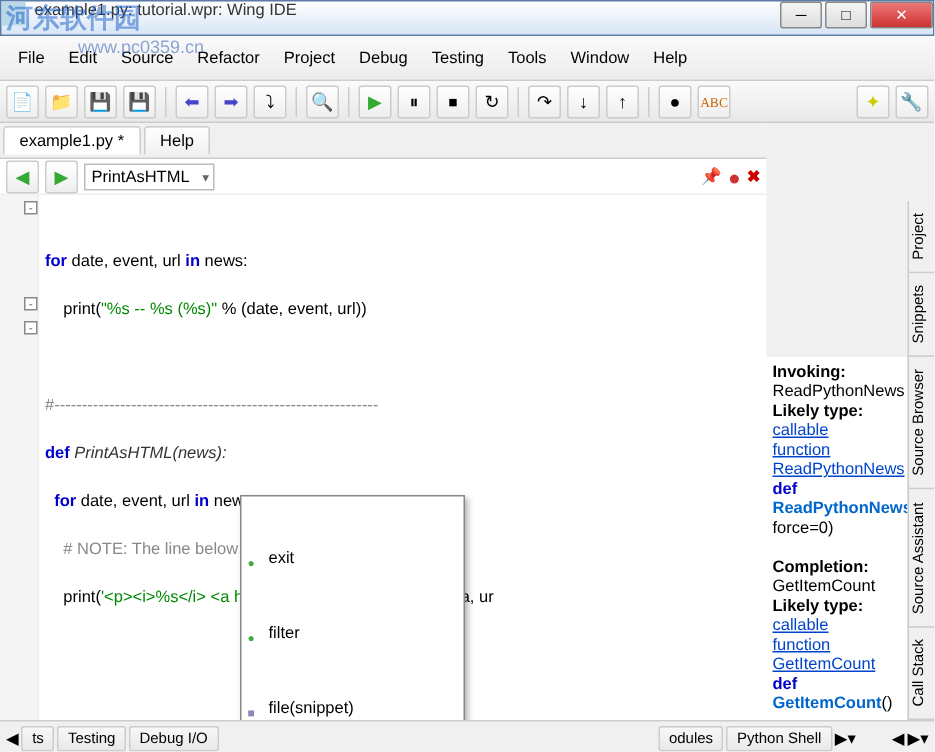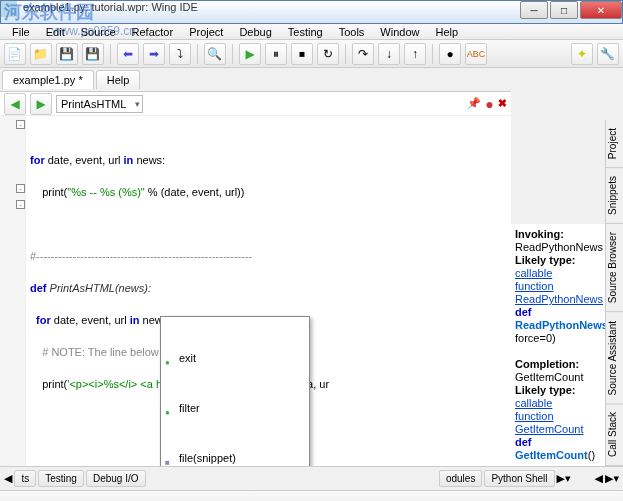--- a/index.html
+++ b/index.html
@@ -3,21 +3,21 @@
 <meta charset="utf-8">
 <style>
 * { margin: 0; padding: 0; box-sizing: border-box; font-family: Tahoma, sans-serif; font-size: 11px; }
 body { width: 623px; height: 501px; background: #f0f0f0; overflow: hidden; position: relative; }
 .titlebar { height: 24px; background: linear-gradient(#fff, #d6e5f5); display: flex; align-items: flex-start; padding: 0 0; border: 1px solid #5a7ca8; }
 .titlebar-icon { width: 16px; height: 16px; background: #b8d8e8; margin-right: 6px; }
 .titlebar-text { flex: 1; color: #333; }
 .win-btns { display: flex; gap: 2px; }
 .win-btn { width: 28px; height: 18px; background: linear-gradient(#f5f5f5, #ddd); border: 1px solid #888; border-radius: 2px; display: flex; align-items: center; justify-content: center; font-size: 10px; }
 .win-close { background: linear-gradient(#e77, #c33); color: #fff; width: 42px; }
-.menubar { height: 16px; background: linear-gradient(#fafafa, #ececec); display: flex; align-items: center; padding: 0 4px; border-bottom: 1px solid #ccc; position: relative; }
+.menubar { height: 30px; background: linear-gradient(#fafafa, #ececec); display: flex; align-items: center; padding: 0 4px; border-bottom: 1px solid #ccc; position: relative; }
 .menu-item { padding: 2px 8px; cursor: default; }
 .watermark { position: absolute; left: 4px; top: 0; font-size: 18px; font-weight: bold; color: rgba(20,90,200,0.5); pointer-events: none; z-index: 5; }
 .watermark2 { position: absolute; left: 52px; top: 24px; font-size: 12px; color: rgba(30,80,180,0.5); z-index: 5; }
 .toolbar { height: 28px; background: linear-gradient(#fafafa, #e8e8e8); display: flex; align-items: center; padding: 0 4px; gap: 4px; border-bottom: 1px solid #ccc; }
 .tbtn { width: 22px; height: 22px; background: linear-gradient(#fff, #eee); border: 1px solid #ccc; border-radius: 2px; display: flex; align-items: center; justify-content: center; font-size: 12px; }
 .tsep { width: 1px; height: 20px; background: #ccc; margin: 0 2px; }
 .main { display: flex; height: 398px; }
 .editor-area { flex: 1; display: flex; flex-direction: column; background: #fff; }
 .tabs { height: 24px; display: flex; align-items: center; background: #f0f0f0; border-bottom: 1px solid #ccc; padding-left: 2px; gap: 2px; }
 .tab { padding: 3px 10px; background: linear-gradient(#fff, #f0f0f0); border: 1px solid #ccc; border-bottom: none; border-radius: 3px 3px 0 0; font-size: 11px; }
@@ -47,21 +47,21 @@
 .def-fn { color: #0066cc; font-weight: bold; }
 .bottom-tabs { height: 24px; display: flex; align-items: center; background: #f0f0f0; border-top: 1px solid #ccc; padding: 0 4px; gap: 2px; }
 .btab { padding: 2px 6px; background: linear-gradient(#f8f8f8,#e8e8e8); border: 1px solid #ccc; border-radius: 2px; font-size: 10px; }
 .statusbar { height: 20px; background: linear-gradient(#fafafa,#ececec); display: flex; align-items: center; padding: 0 6px; gap: 6px; font-size: 10px; border-top: 1px solid #ccc; }
 .pin { color: #2a6; }
 .dot { color: #c33; font-size: 14px; }
 .x-red { color: #c00; font-weight: bold; }
 .arrow-g { color: #3a3; }
 .arrow-b { color: #44c; }
 .yellow-star { color: #cc0; }
-.abc { font-size: 9px; color: #c60; border: 1px solid #ccc; padding: 0 1px; }
+.abc { font-size: 9px; color: #c60; border: 1px solid #ccc; padding: 0 1px; font-family: Liberation Serif, serif; }
 </style>
 </head>
 <body>
 
 <div class="titlebar">
   <div class="titlebar-icon"></div>
   <div class="titlebar-text">example1.py: tutorial.wpr: Wing IDE</div>
   <div class="win-btns">
     <div class="win-btn">─</div>
     <div class="win-btn">□</div>

